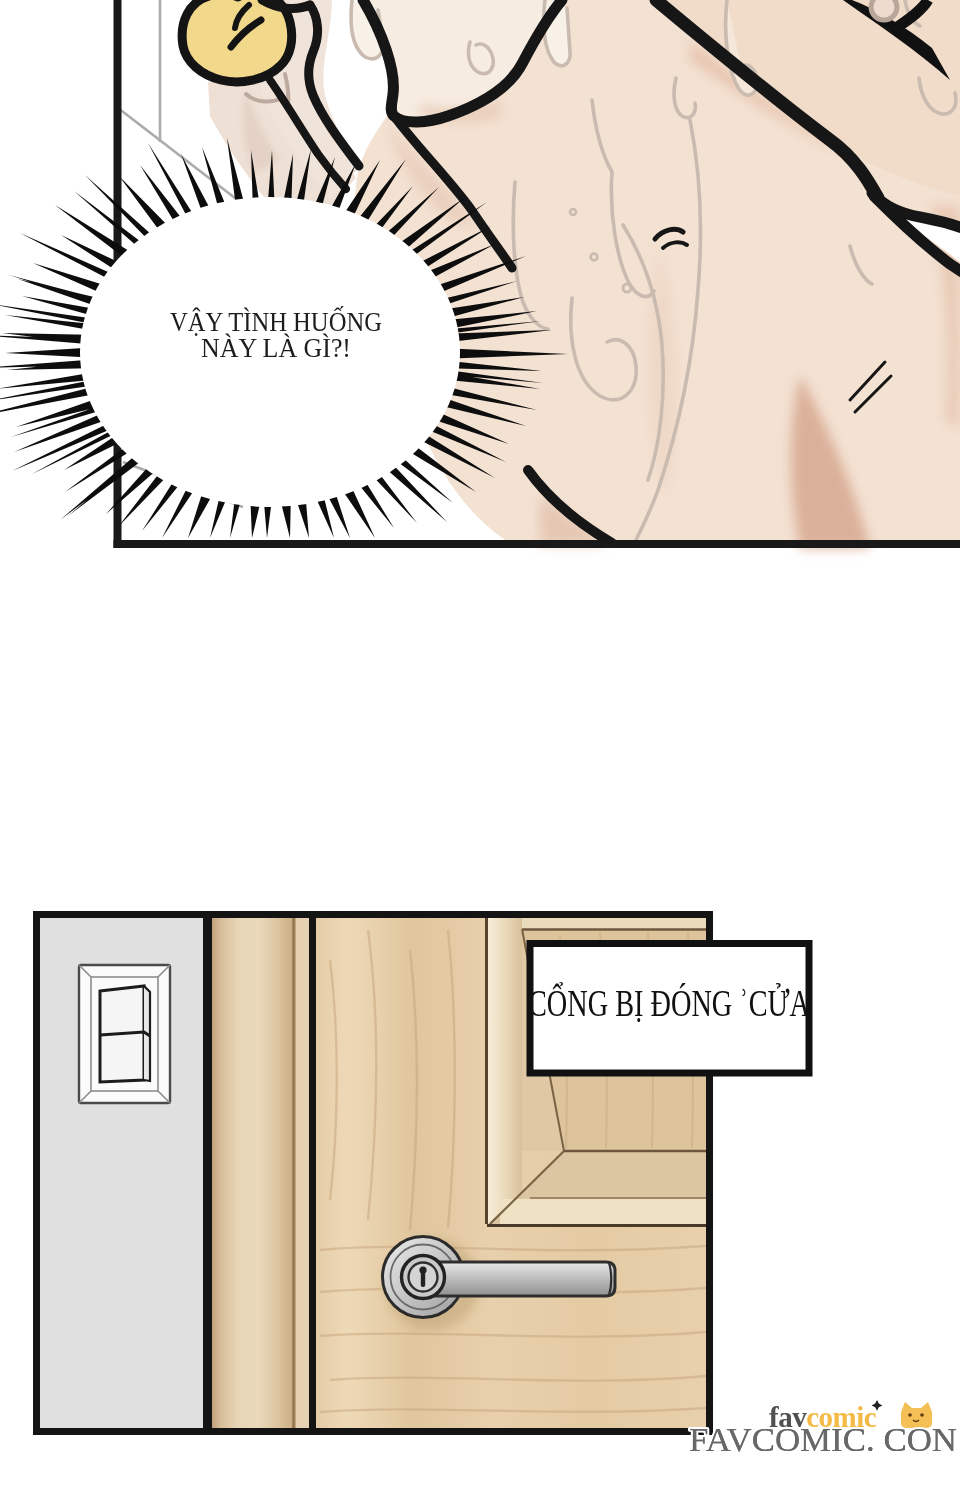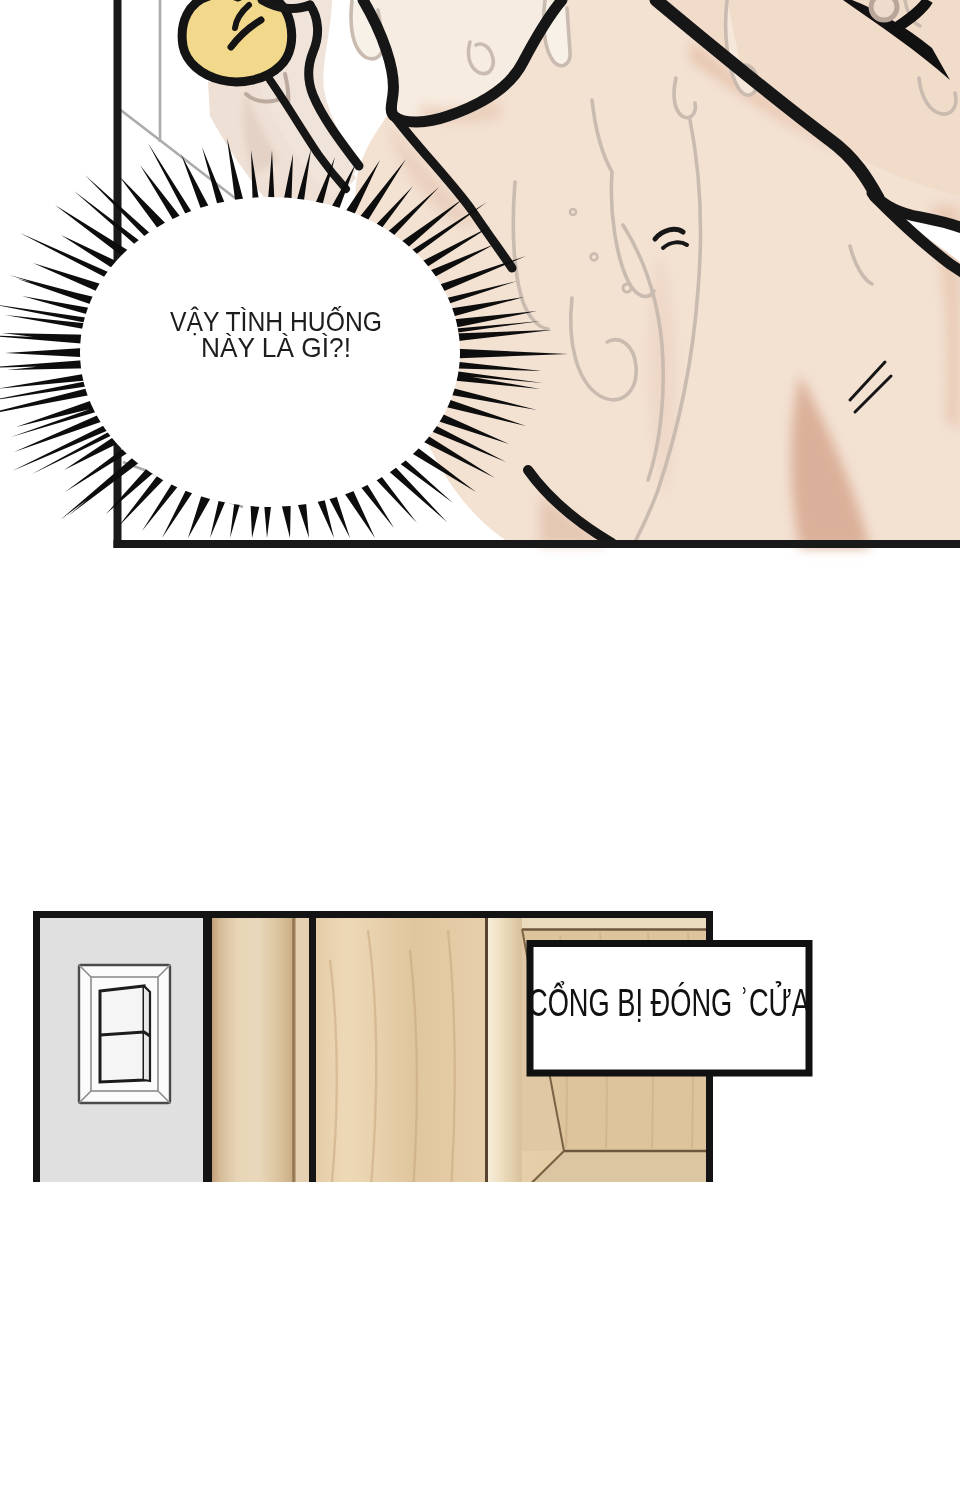--- a/index.html
+++ b/index.html
@@ -1,15 +1,15 @@
 <!DOCTYPE html>
 <html><head><meta charset="utf-8">
 <style>
 html,body{margin:0;padding:0;background:#fff;}
-#page{position:relative;width:960px;height:1182px;overflow:hidden;background:#fff;font-family:Liberation Sans, sans-serif;}
+#page{position:relative;width:960px;height:1499px;overflow:hidden;background:#fff;font-family:Liberation Serif, serif;}
 svg{position:absolute;left:0;top:0;}
 </style></head>
 <body>
 <div id="page">
 
 <svg width="960" height="1499" viewBox="0 0 960 1499">
   <defs>
     <filter id="soft" x="-40%" y="-40%" width="180%" height="180%">
           <feGaussianBlur stdDeviation="6"></feGaussianBlur>
         </filter>

